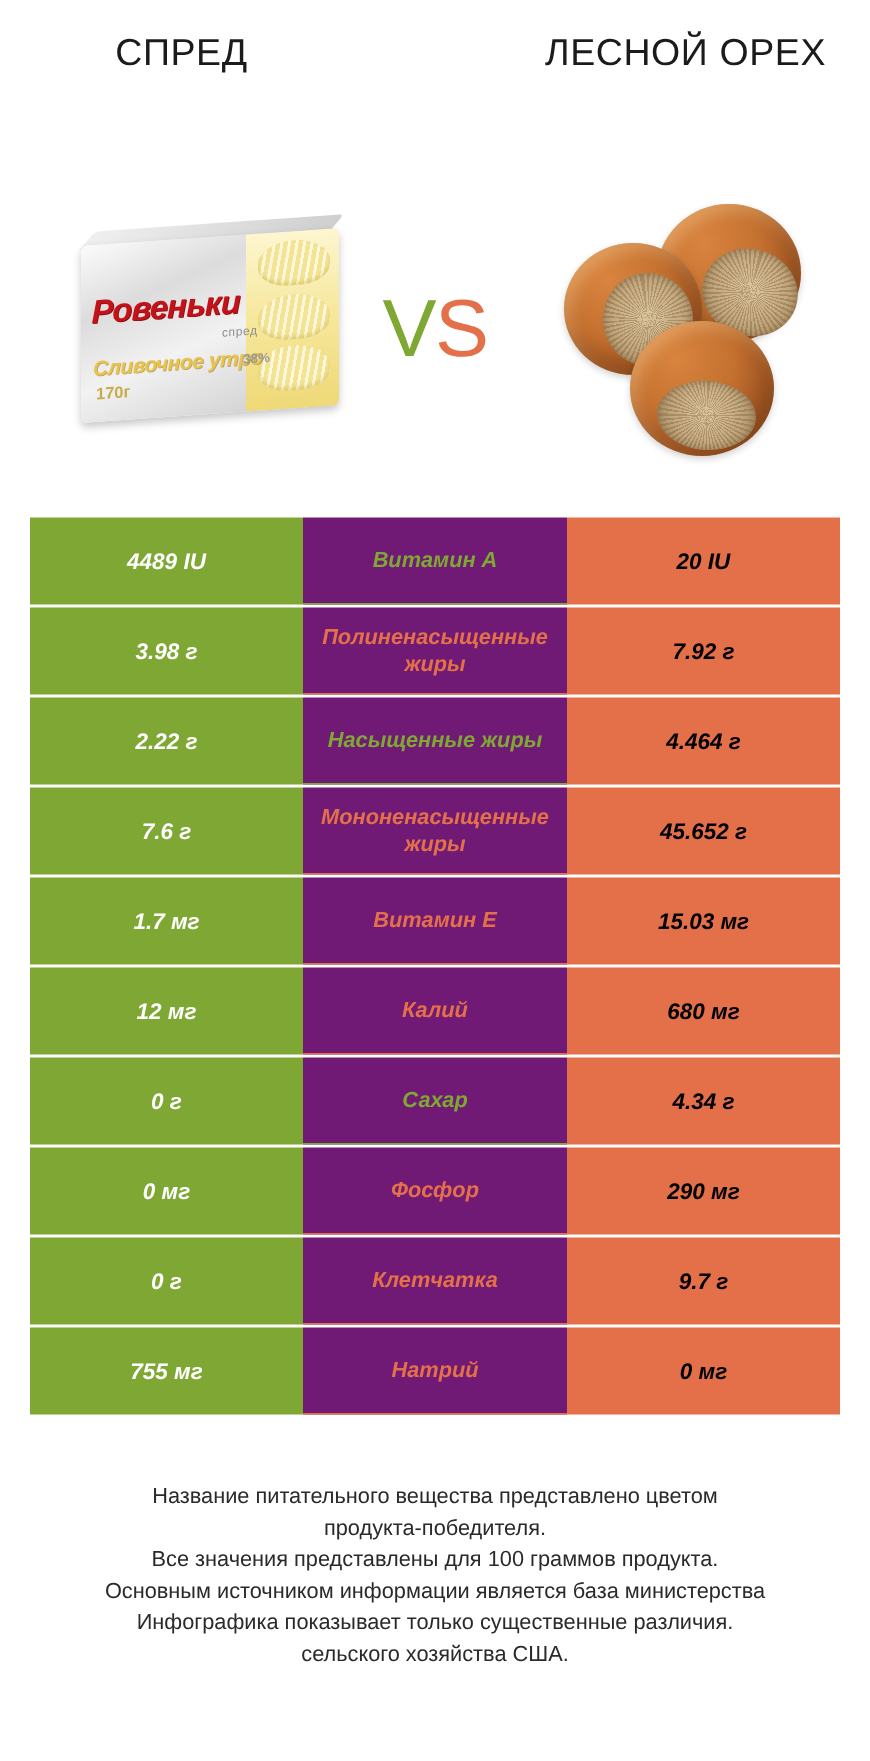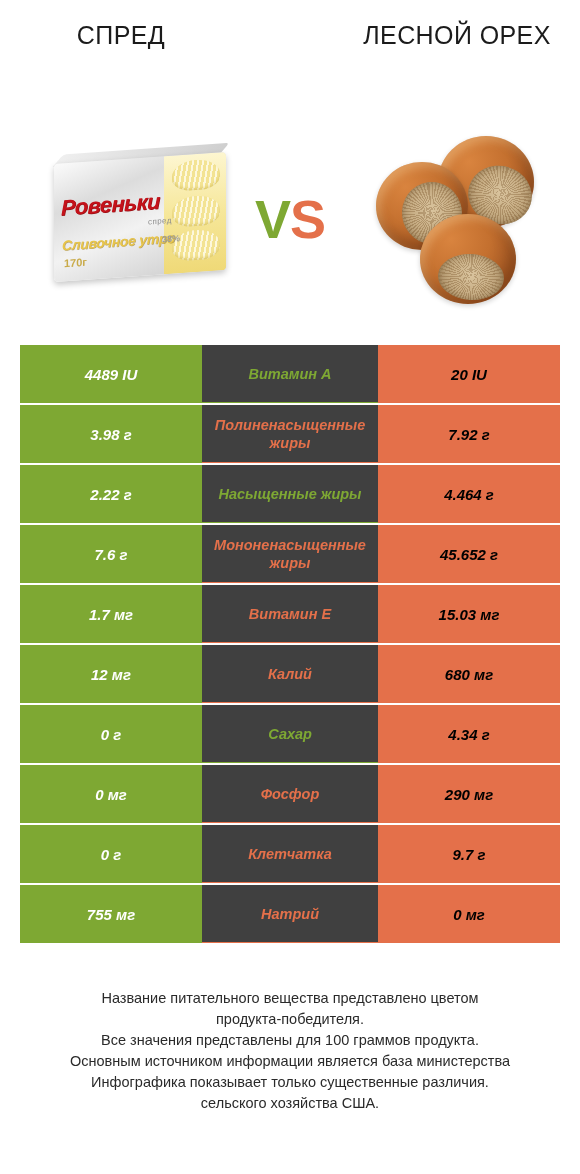--- a/index.html
+++ b/index.html
@@ -62,21 +62,21 @@
   }
 
   .vs {
     position: absolute;
     left: 236px;
     top: 78px;
     width: 108px;
     text-align: center;
     font-size: 54px;
     line-height: 58px;
-    font-weight: 700;
+    font-weight: 400;
     letter-spacing: -1px;
   }
   .vs .v { color: #7EA833; }
   .vs .s { color: #E4704A; }
 
   
   .carton {
     position: absolute;
     left: 8px;
     top: 18px;
@@ -244,21 +244,21 @@
     background: #7EA833;
     color: #ffffff;
   }
   .cell-right {
     width: 182px;
     background: #E4704A;
     color: #000000;
   }
   .cell-mid {
     width: 176px;
-    background: #404040;
+    background: #701a75;
     font-size: 14.5px;
     line-height: 18px;
     padding: 0 1px;
     overflow: hidden;
     white-space: nowrap;
   }
   .cell-mid.two-line {
     white-space: normal;
   }
   .cell-mid > span {

